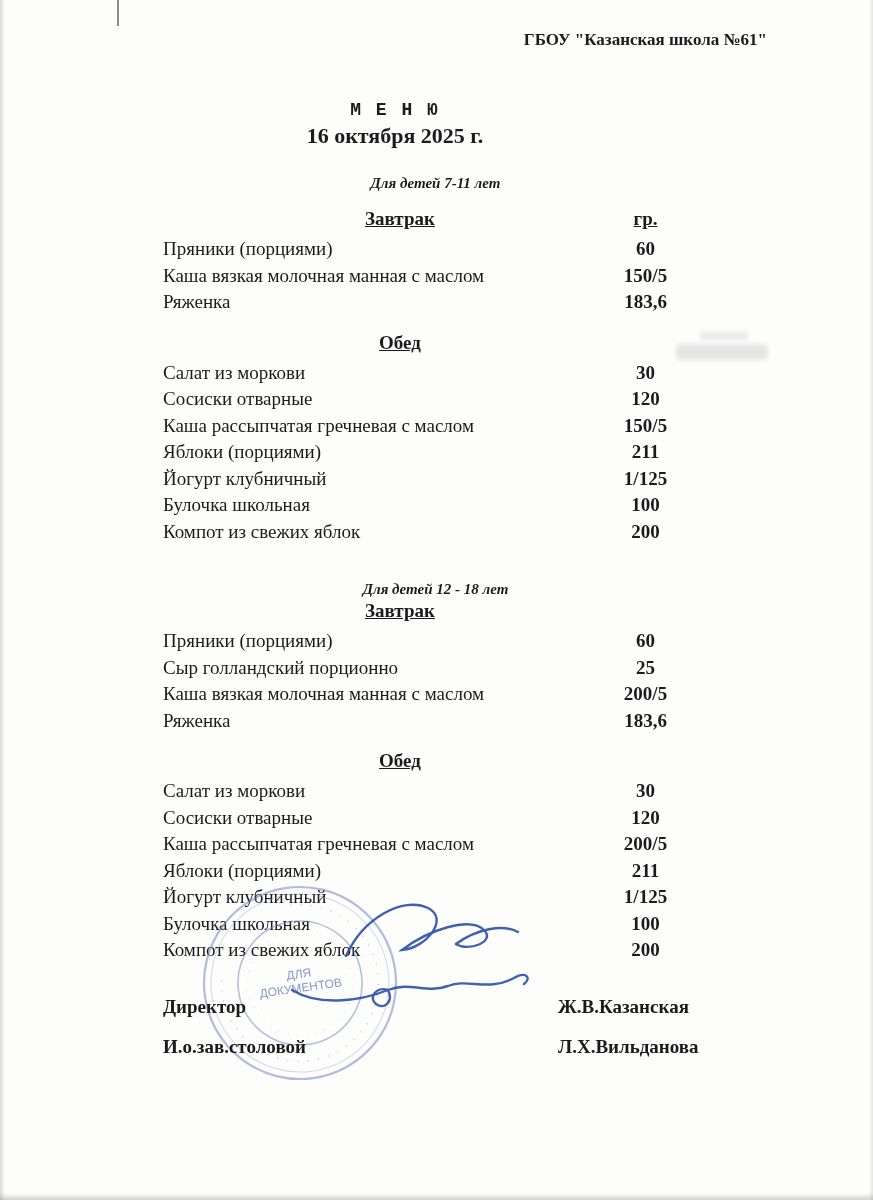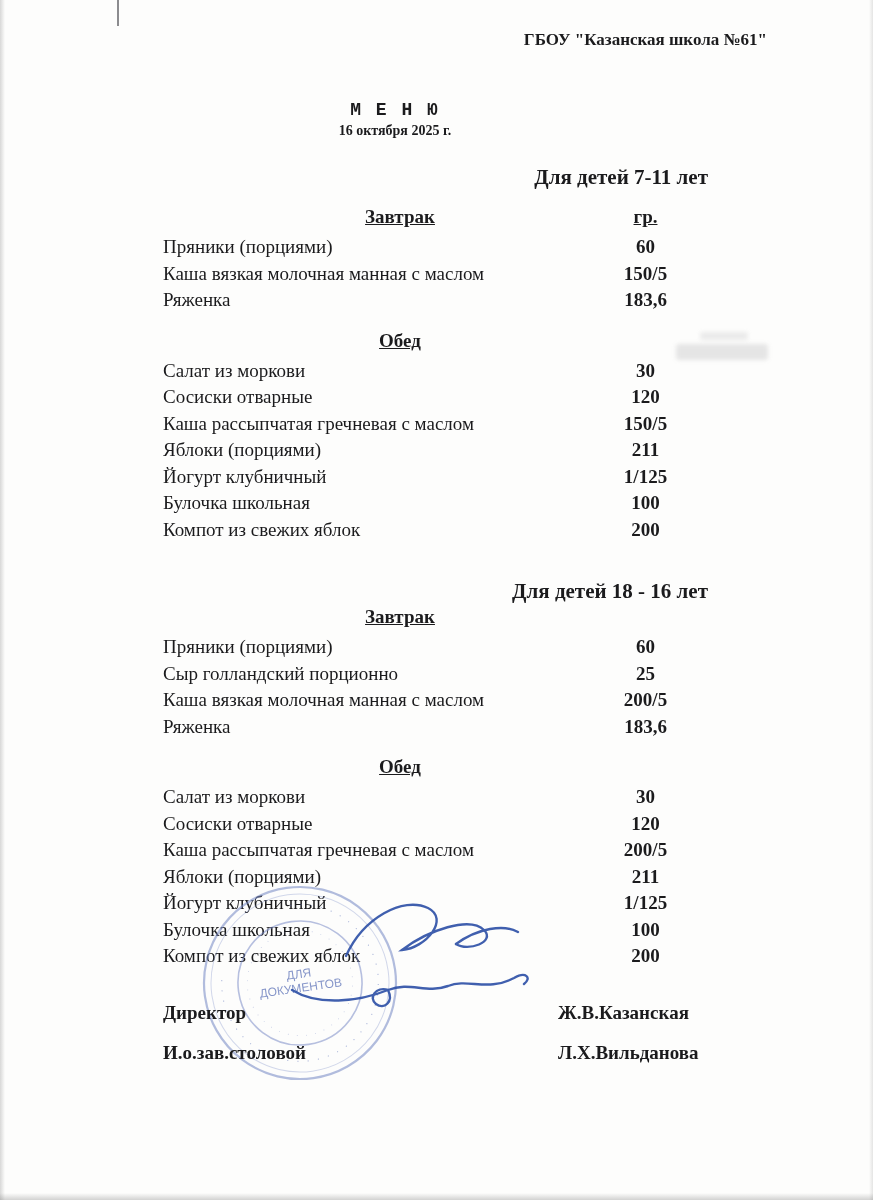--- a/index.html
+++ b/index.html
@@ -24,25 +24,25 @@
     background:rgba(120,120,128,.18);filter:blur(2px);border-radius:3px;}
   .smudge-right2{position:absolute;left:700px;top:332px;width:48px;height:8px;
     background:rgba(120,120,128,.14);filter:blur(2px);border-radius:3px;}
 
   
   .org{padding:30px 106px 0 0;text-align:right;font-weight:bold;font-size:17px;}
 
   
   .center-col{width:790px;text-align:center;}
   .doc-title{margin-top:50px;font-weight:bold;font-size:18px;letter-spacing:2px;font-family:Liberation Mono, monospace;}
-  .doc-date{margin-top:3px;font-weight:bold;font-size:14px;}
+  .doc-date{margin-top:3px;font-weight:bold;font-size:22px;}
 
   
   .menu{margin-left:163px;width:545px;font-size:19px;}
-  .age-title{text-align:right;font-weight:bold;font-size:21px;}
+  .age-title{text-align:center;font-weight:bold;font-style:italic;font-size:15px;}
   .age-1{margin-top:26px;}
   .age-2{margin-top:36px;}
   .meal-head{display:flex;font-weight:bold;margin-top:16px;margin-bottom:6px;gap:16px;}
   .meal-head .meal-name{flex:1;text-align:center;padding-left:70px;}
   .meal-head .meal-name span,.meal-head .col-head span{text-decoration:underline;}
   .meal-head .col-head{width:125px;text-align:center;}
   .tight{margin-top:2px;}
   .row{display:flex;line-height:26.5px;gap:20px;}
   .dish{flex:1;}
   .amt{width:125px;text-align:center;font-weight:bold;}
@@ -124,21 +124,21 @@
     </div>
     <div class="row">
       <span class="dish">Булочка школьная</span>
       <span class="amt">100</span>
     </div>
     <div class="row">
       <span class="dish">Компот из свежих яблок</span>
       <span class="amt">200</span>
     </div>
 
-    <div class="age-title age-2">Для детей 18 - 16 лет</div>
+    <div class="age-title age-2">Для детей 12 - 18 лет</div>
 
     <div class="meal-head tight">
       <div class="meal-name"><span>Завтрак</span></div>
       <div class="col-head"></div>
     </div>
 
     <div class="row">
       <span class="dish">Пряники (порциями)</span>
       <span class="amt">60</span>
     </div>

